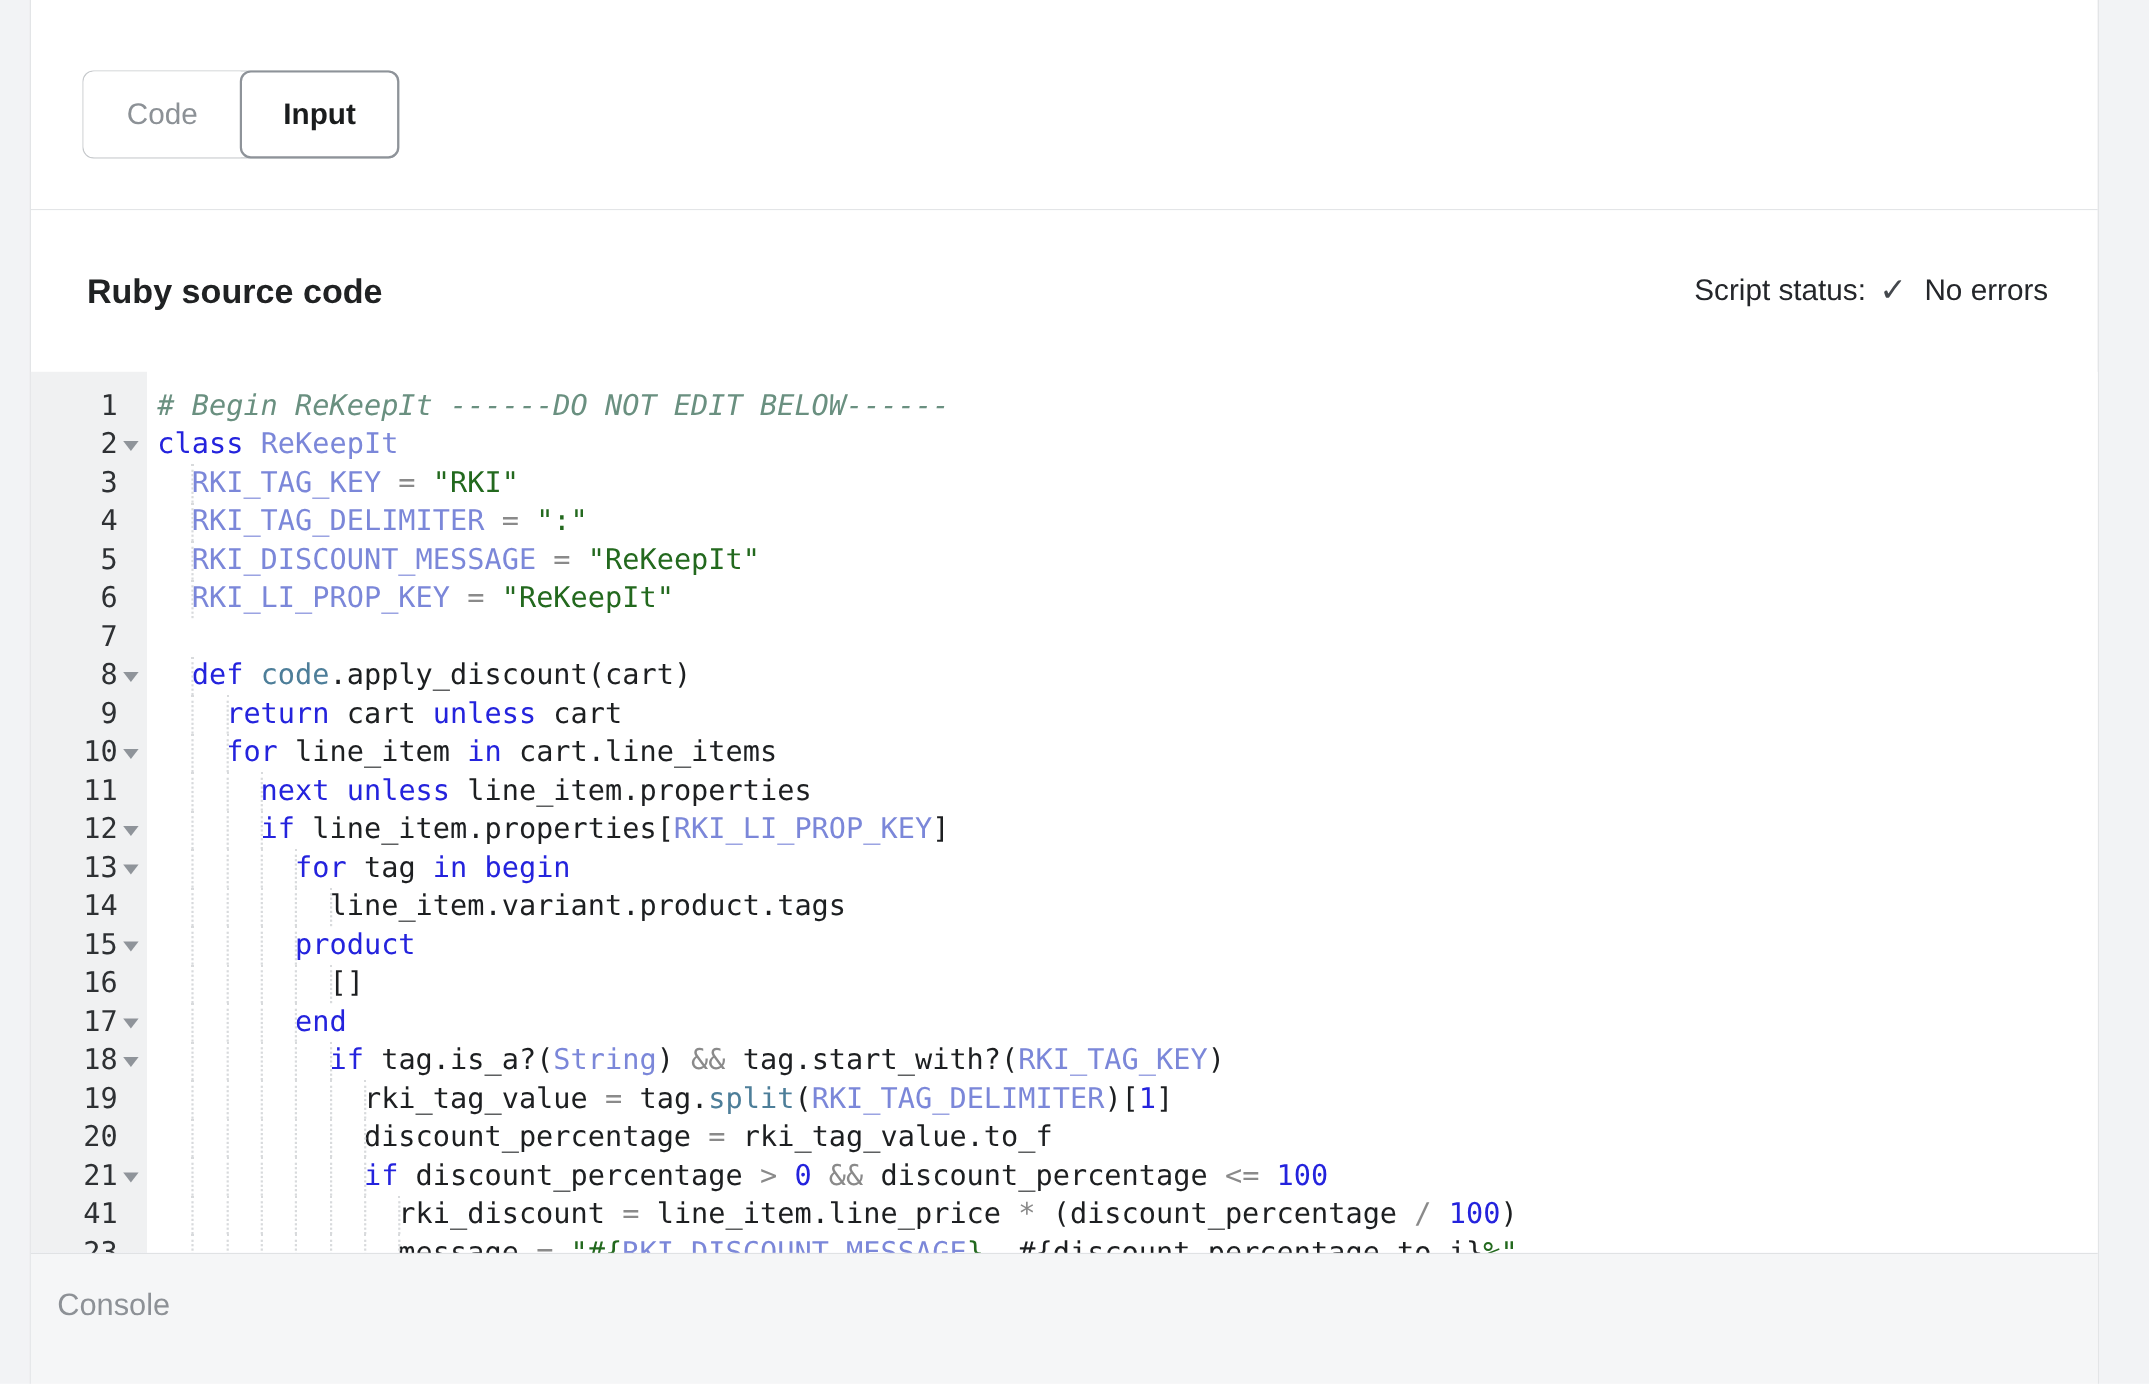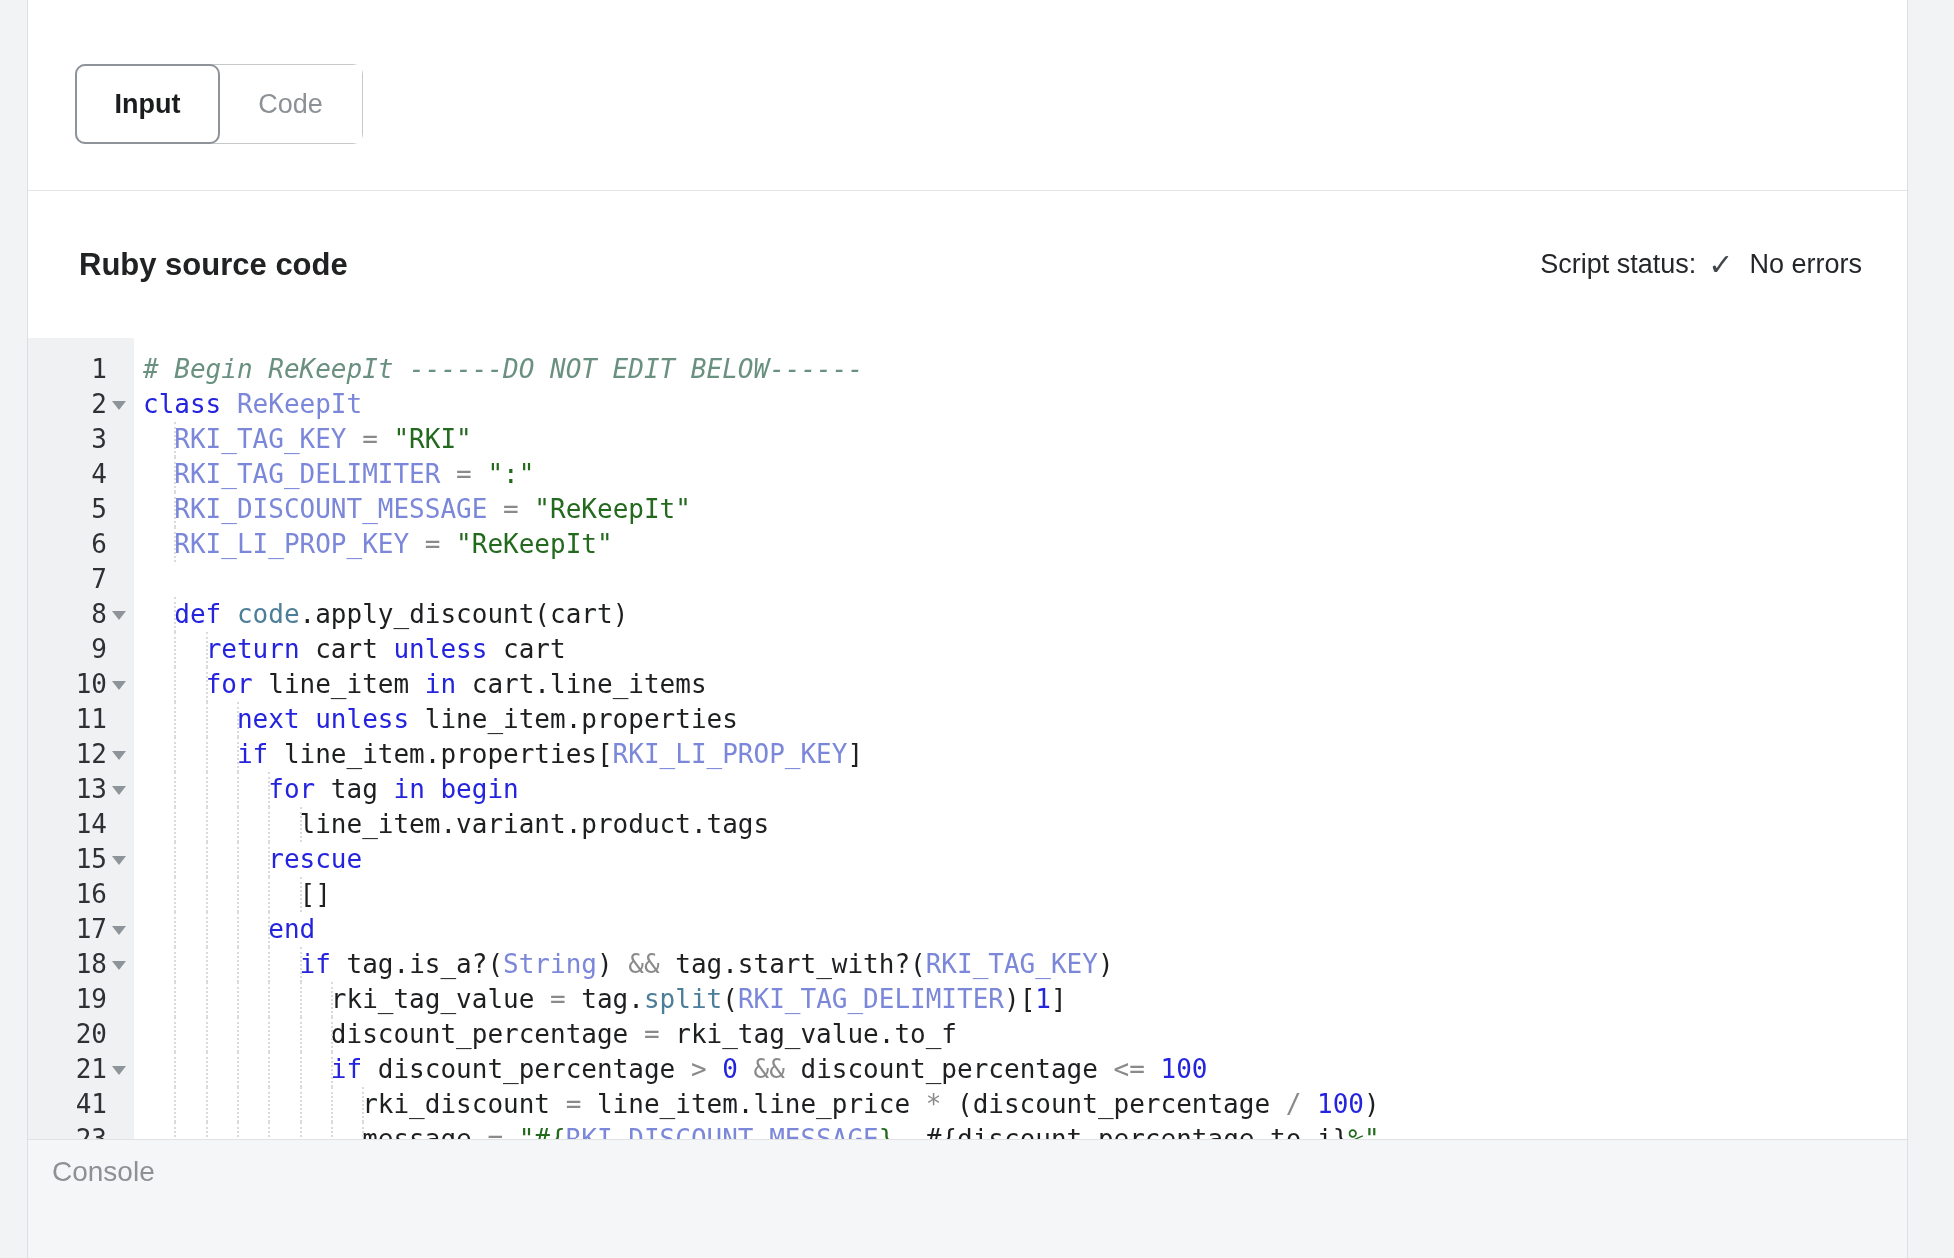--- a/index.html
+++ b/index.html
@@ -59,33 +59,33 @@
   .code{
     flex:1;position:relative;padding-left:9px;white-space:pre;
     font-family:"DejaVu Sans Mono","Liberation Mono",monospace;
     font-size:26px;line-height:35px;
   }
   .guide{position:absolute;top:0;bottom:0;width:0;border-left:2px dotted #d8dadc;}
   
   .console{
     position:absolute;top:1139px;left:0;right:0;bottom:0;
     background:#f5f6f7;border-top:1px solid #e0e2e4;
-    padding:16px 0 0 24px;box-sizing:border-box;
+    padding:30px 0 0 24px;box-sizing:border-box;
   }
   .console-title{font-size:28px;color:#8d9196;}
 </style>
 </head>
 <body>
 
 <div class="card">
 
   <div class="tabbar">
     <div class="segmented">
+      <button class="seg">Code</button>
       <button class="seg active">Input</button>
-      <button class="seg">Code</button>
     </div>
   </div>
 
   <div class="hdivider"></div>
 
   <div class="panel-header">
     <h2 class="panel-title">Ruby source code</h2>
     <div class="status">
       <span>Script status:</span>
       <span class="check">✓</span>
@@ -146,21 +146,21 @@
         <div class="line">
           <div class="gut"><span>13</span><span class="fold"></span></div>
           <div class="code"><span class="guide" style="left: calc(2ch + 9px);"></span><span class="guide" style="left: calc(4ch + 9px);"></span><span class="guide" style="left: calc(6ch + 9px);"></span><span class="guide" style="left: calc(8ch + 9px);"></span>        <span style="color: rgb(36, 35, 221);">for</span><span style="color: rgb(29, 31, 33);"> tag </span><span style="color: rgb(36, 35, 221);">in</span><span style="color: rgb(29, 31, 33);"> </span><span style="color: rgb(36, 35, 221);">begin</span></div>
         </div>
         <div class="line">
           <div class="gut"><span>14</span></div>
           <div class="code"><span class="guide" style="left: calc(2ch + 9px);"></span><span class="guide" style="left: calc(4ch + 9px);"></span><span class="guide" style="left: calc(6ch + 9px);"></span><span class="guide" style="left: calc(8ch + 9px);"></span><span class="guide" style="left: calc(10ch + 9px);"></span>          <span style="color: rgb(29, 31, 33);">line_item.variant.product.tags</span></div>
         </div>
         <div class="line">
           <div class="gut"><span>15</span><span class="fold"></span></div>
-          <div class="code"><span class="guide" style="left: calc(2ch + 9px);"></span><span class="guide" style="left: calc(4ch + 9px);"></span><span class="guide" style="left: calc(6ch + 9px);"></span><span class="guide" style="left: calc(8ch + 9px);"></span>        <span style="color: rgb(36, 35, 221);">rescue</span></div>
+          <div class="code"><span class="guide" style="left: calc(2ch + 9px);"></span><span class="guide" style="left: calc(4ch + 9px);"></span><span class="guide" style="left: calc(6ch + 9px);"></span><span class="guide" style="left: calc(8ch + 9px);"></span>        <span style="color: rgb(36, 35, 221);">product</span></div>
         </div>
         <div class="line">
           <div class="gut"><span>16</span></div>
           <div class="code"><span class="guide" style="left: calc(2ch + 9px);"></span><span class="guide" style="left: calc(4ch + 9px);"></span><span class="guide" style="left: calc(6ch + 9px);"></span><span class="guide" style="left: calc(8ch + 9px);"></span><span class="guide" style="left: calc(10ch + 9px);"></span>          <span style="color: rgb(29, 31, 33);">[]</span></div>
         </div>
         <div class="line">
           <div class="gut"><span>17</span><span class="fold"></span></div>
           <div class="code"><span class="guide" style="left: calc(2ch + 9px);"></span><span class="guide" style="left: calc(4ch + 9px);"></span><span class="guide" style="left: calc(6ch + 9px);"></span><span class="guide" style="left: calc(8ch + 9px);"></span>        <span style="color: rgb(36, 35, 221);">end</span></div>
         </div>
         <div class="line">

